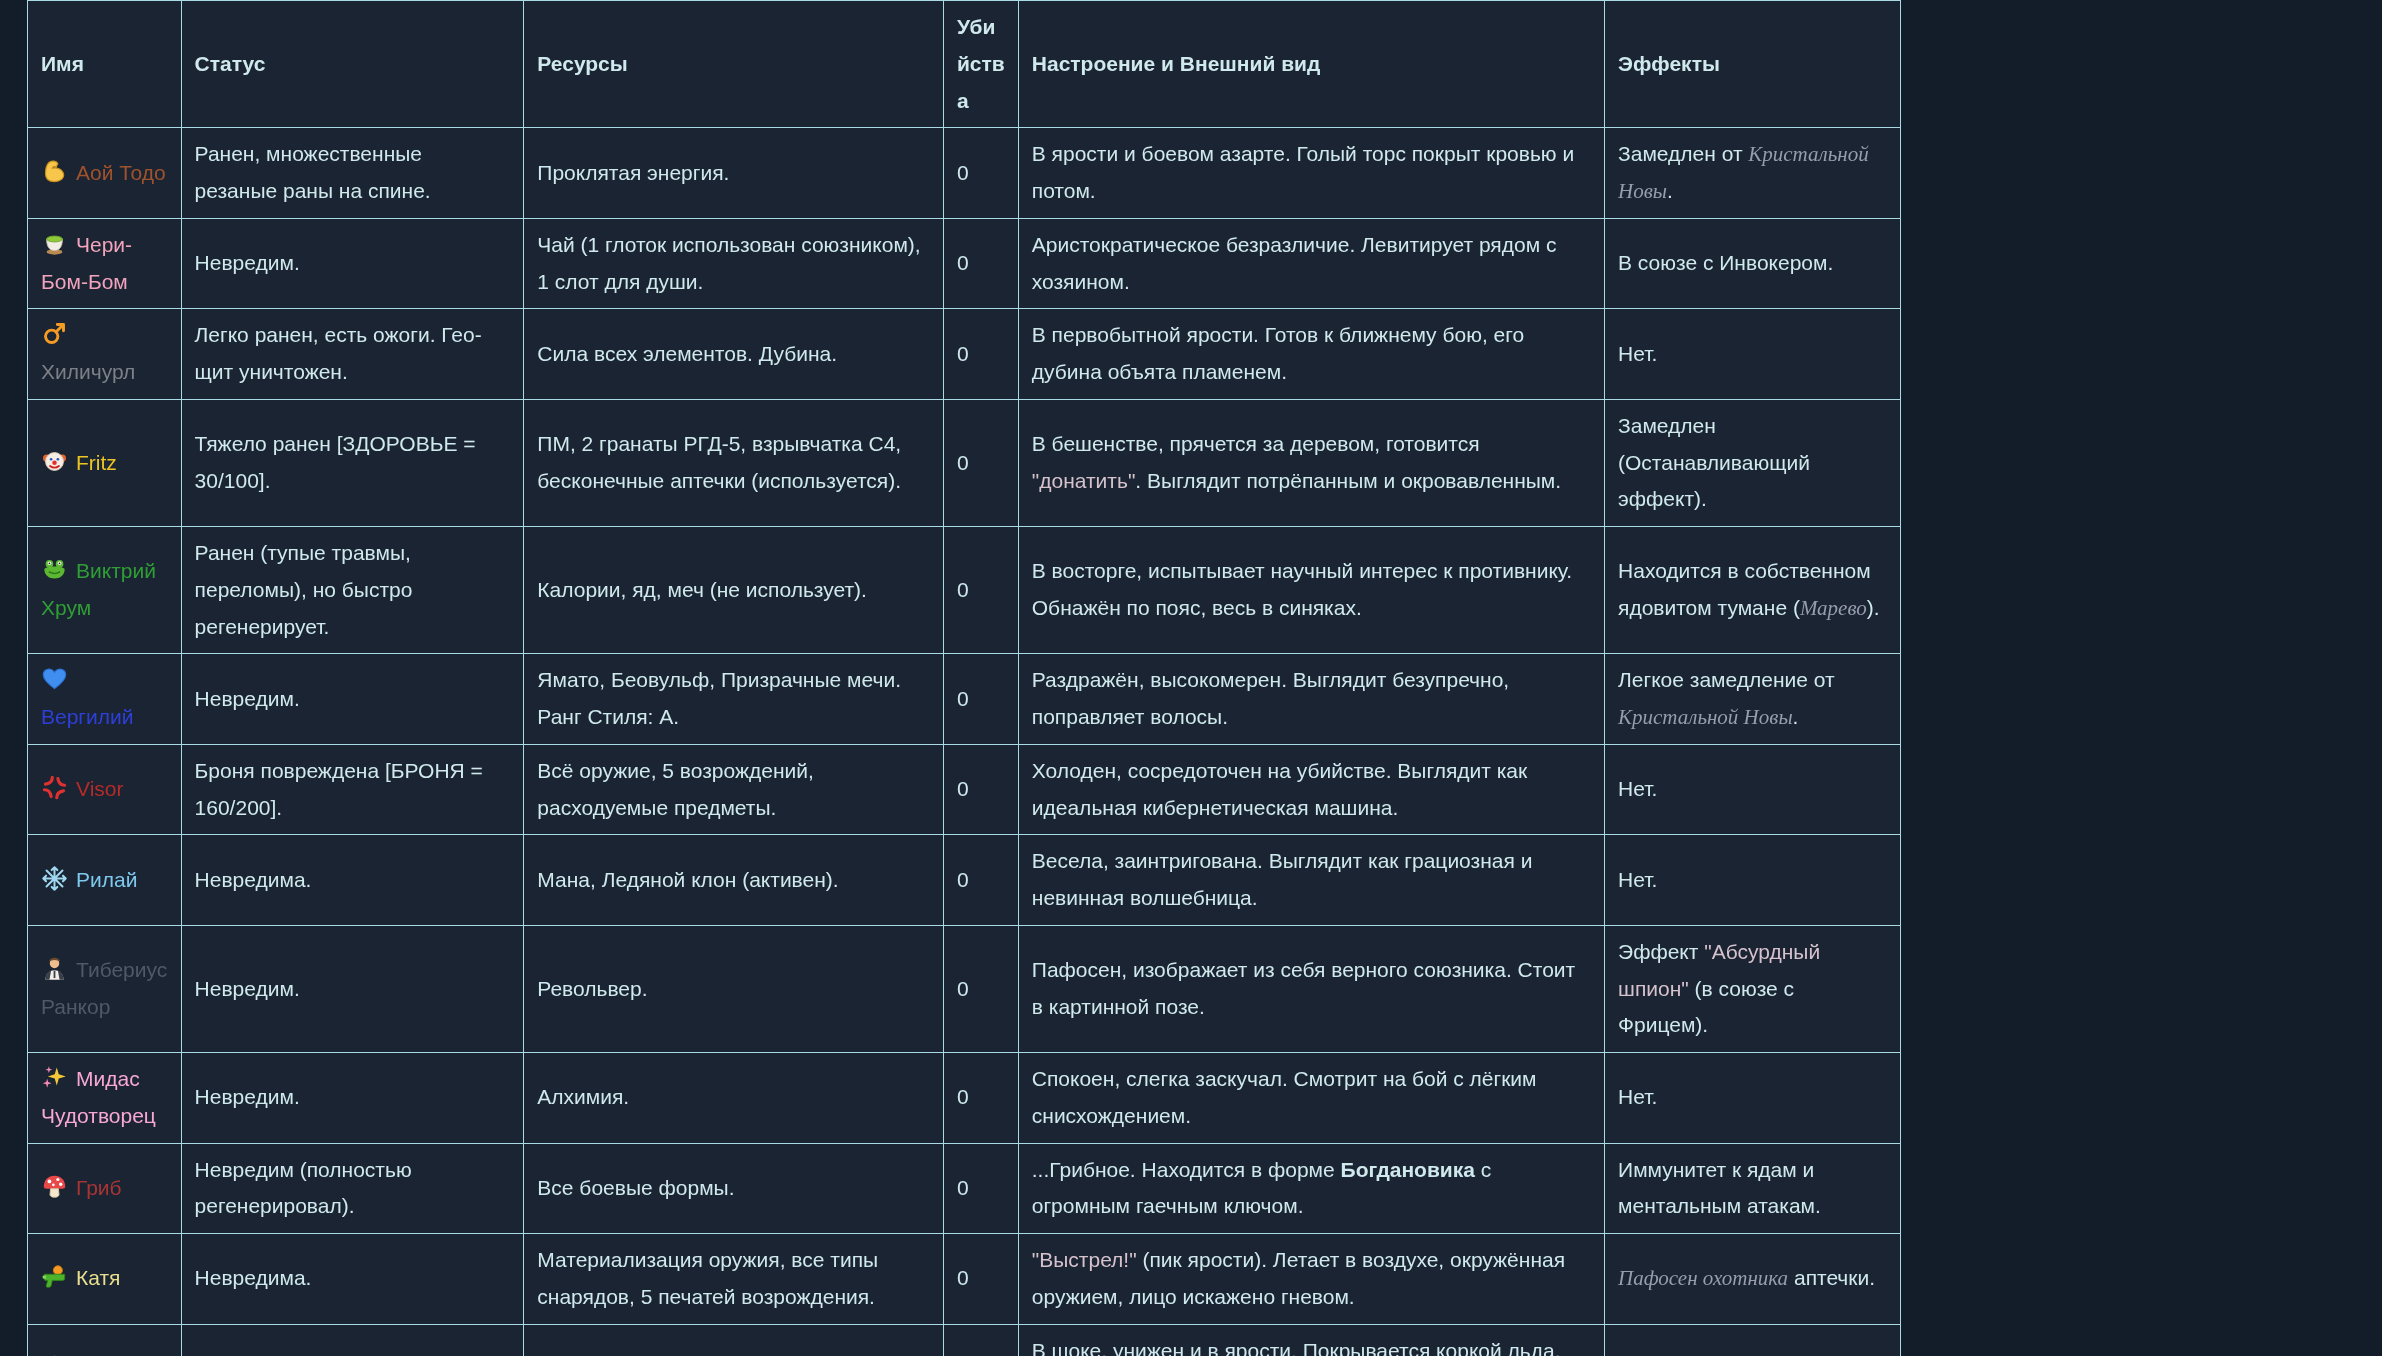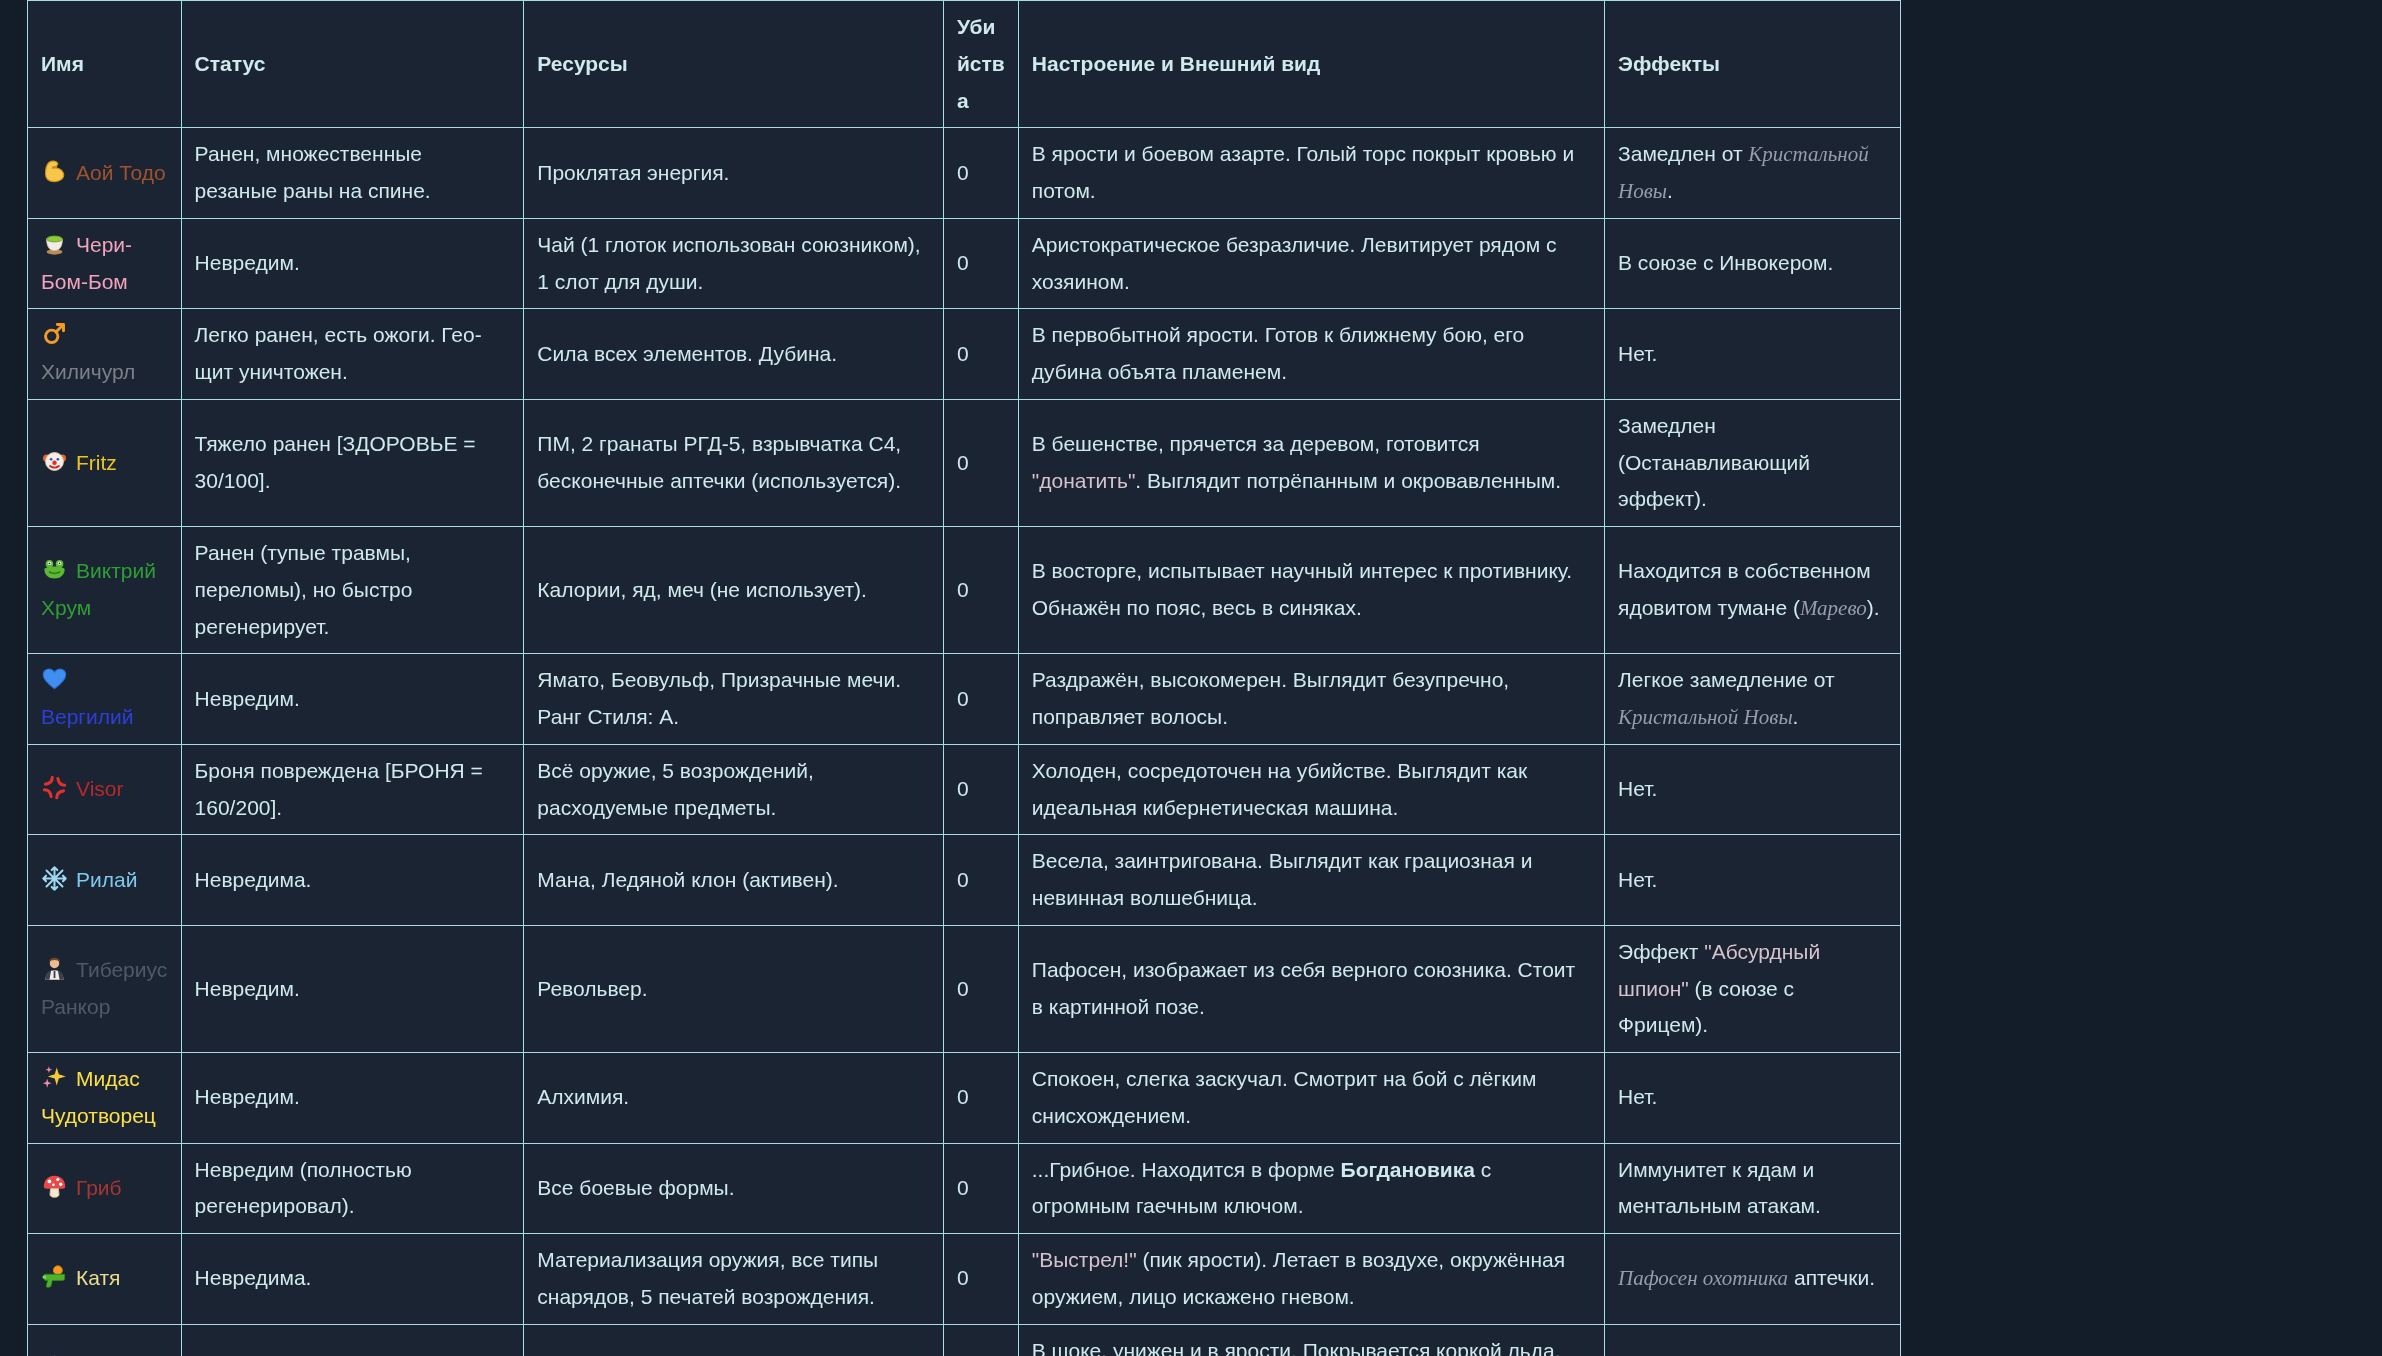--- a/index.html
+++ b/index.html
@@ -187,21 +187,21 @@
           <td>Револьвер.</td>
           <td class="kills-cell">0</td>
           <td><span>Пафосен, изображает из себя верного союзника. Стоит в картинной позе.</span></td>
           <td><span>Эффект </span><span class="seg-quote">"Абсурдный шпион"</span><span> (в союзе с Фрицем).</span></td>
         </tr>
         <tr>
           <td><span class="emoji"><svg viewBox="0 0 24 24">
                 <path d="M14 3 L15.8 9.2 L22 11 L15.8 12.8 L14 19 L12.2 12.8 L6 11 L12.2 9.2 Z" fill="#f5c838"></path>
                 <path d="M5.5 13 L6.4 16 L9.4 17 L6.4 18 L5.5 21 L4.6 18 L1.6 17 L4.6 16 Z" fill="#f28ab2"></path>
                 <path d="M7 2 L7.7 4.3 L10 5 L7.7 5.7 L7 8 L6.3 5.7 L4 5 L6.3 4.3 Z" fill="#f28ab2"></path>
-              </svg></span><span class="char-name" style="color: #fde047;">Мидас Чудотворец</span></td>
+              </svg></span><span class="char-name" style="color: #f9a8d4;">Мидас Чудотворец</span></td>
           <td>Невредим.</td>
           <td>Алхимия.</td>
           <td class="kills-cell">0</td>
           <td><span>Спокоен, слегка заскучал. Смотрит на бой с лёгким снисхождением.</span></td>
           <td><span>Нет.</span></td>
         </tr>
         <tr>
           <td><span class="emoji"><svg viewBox="0 0 24 24">
                 <path d="M2.5 12 C2.5 6.5 6.5 2.5 12 2.5 C17.5 2.5 21.5 6.5 21.5 12 C21.5 13.4 20.5 14 19 14 L5 14 C3.5 14 2.5 13.4 2.5 12 Z" fill="#e84848"></path>
                 <circle cx="7.5" cy="7.5" r="1.7" fill="#ffffff"></circle>

